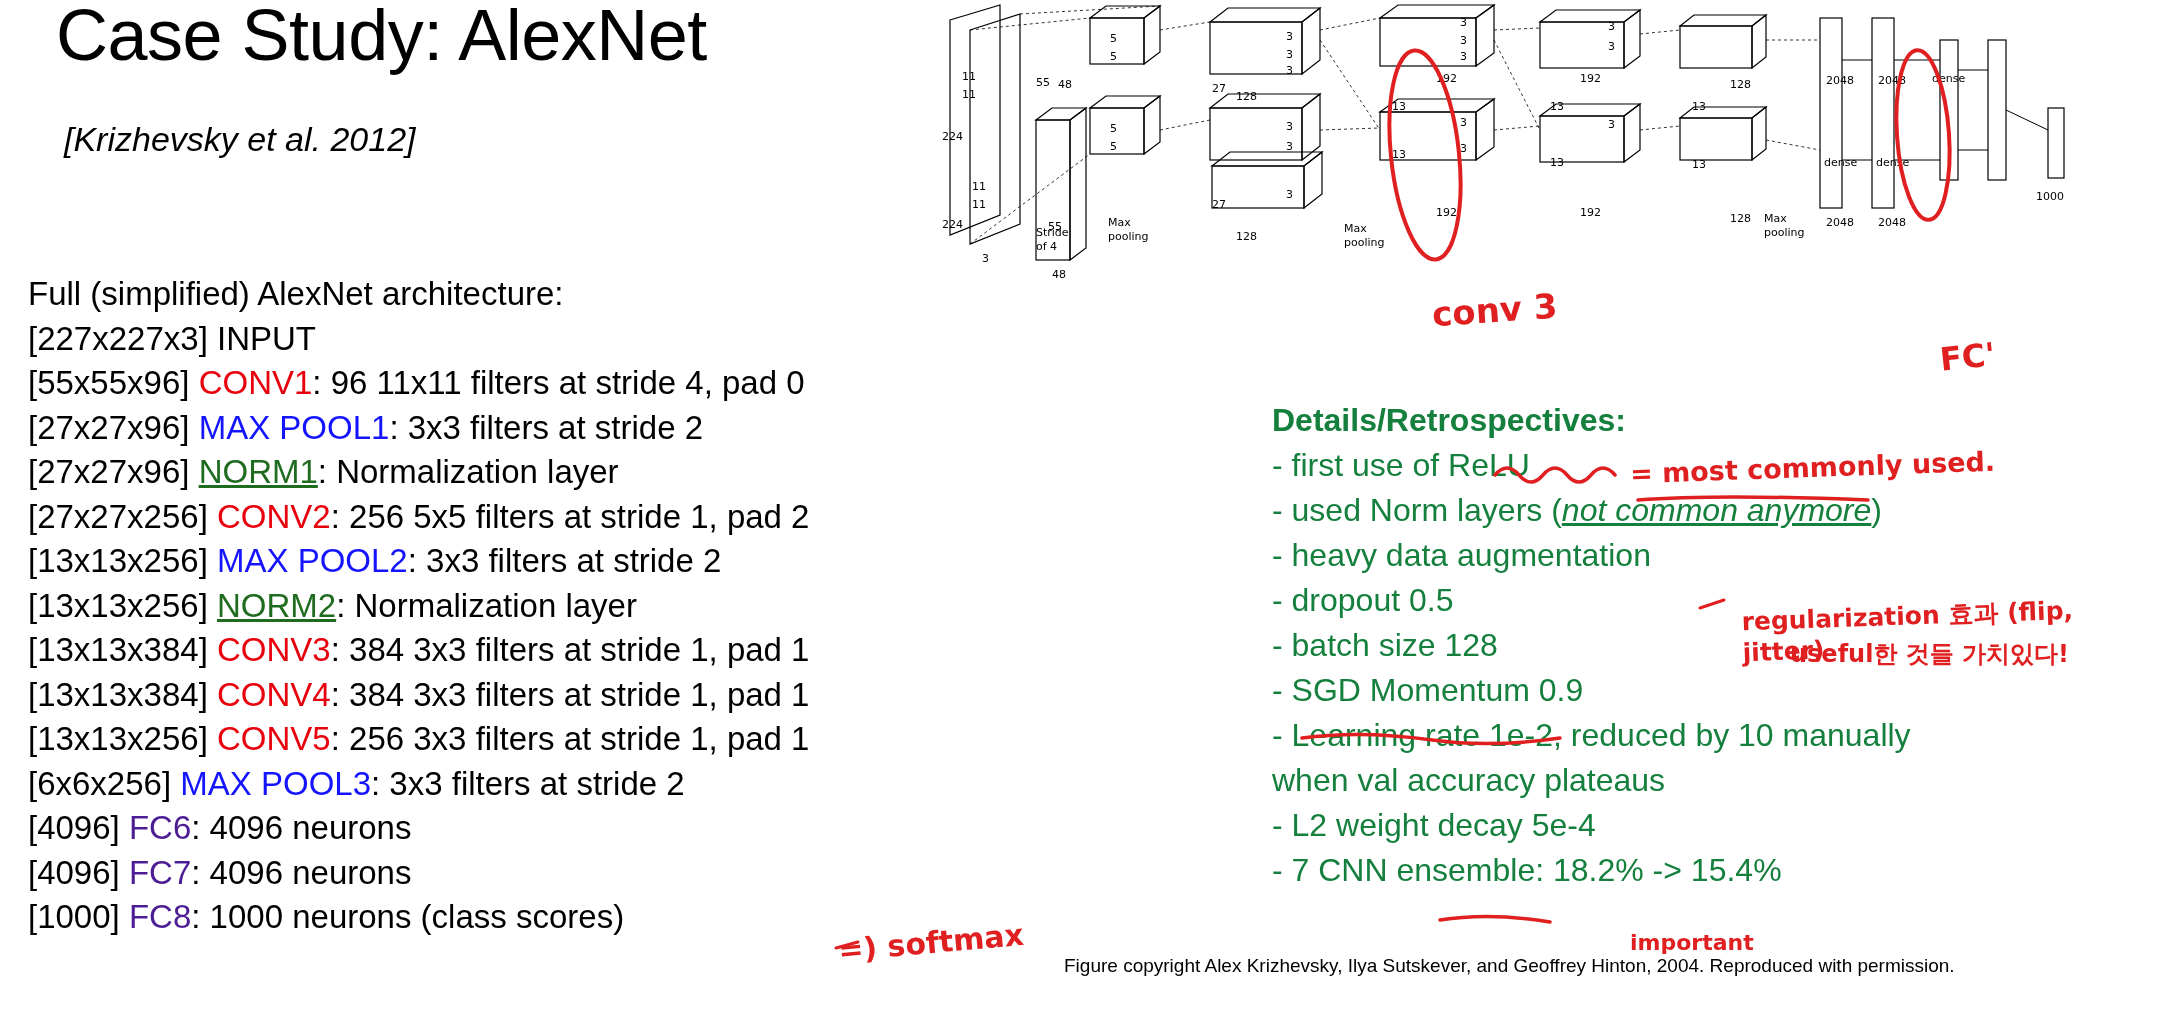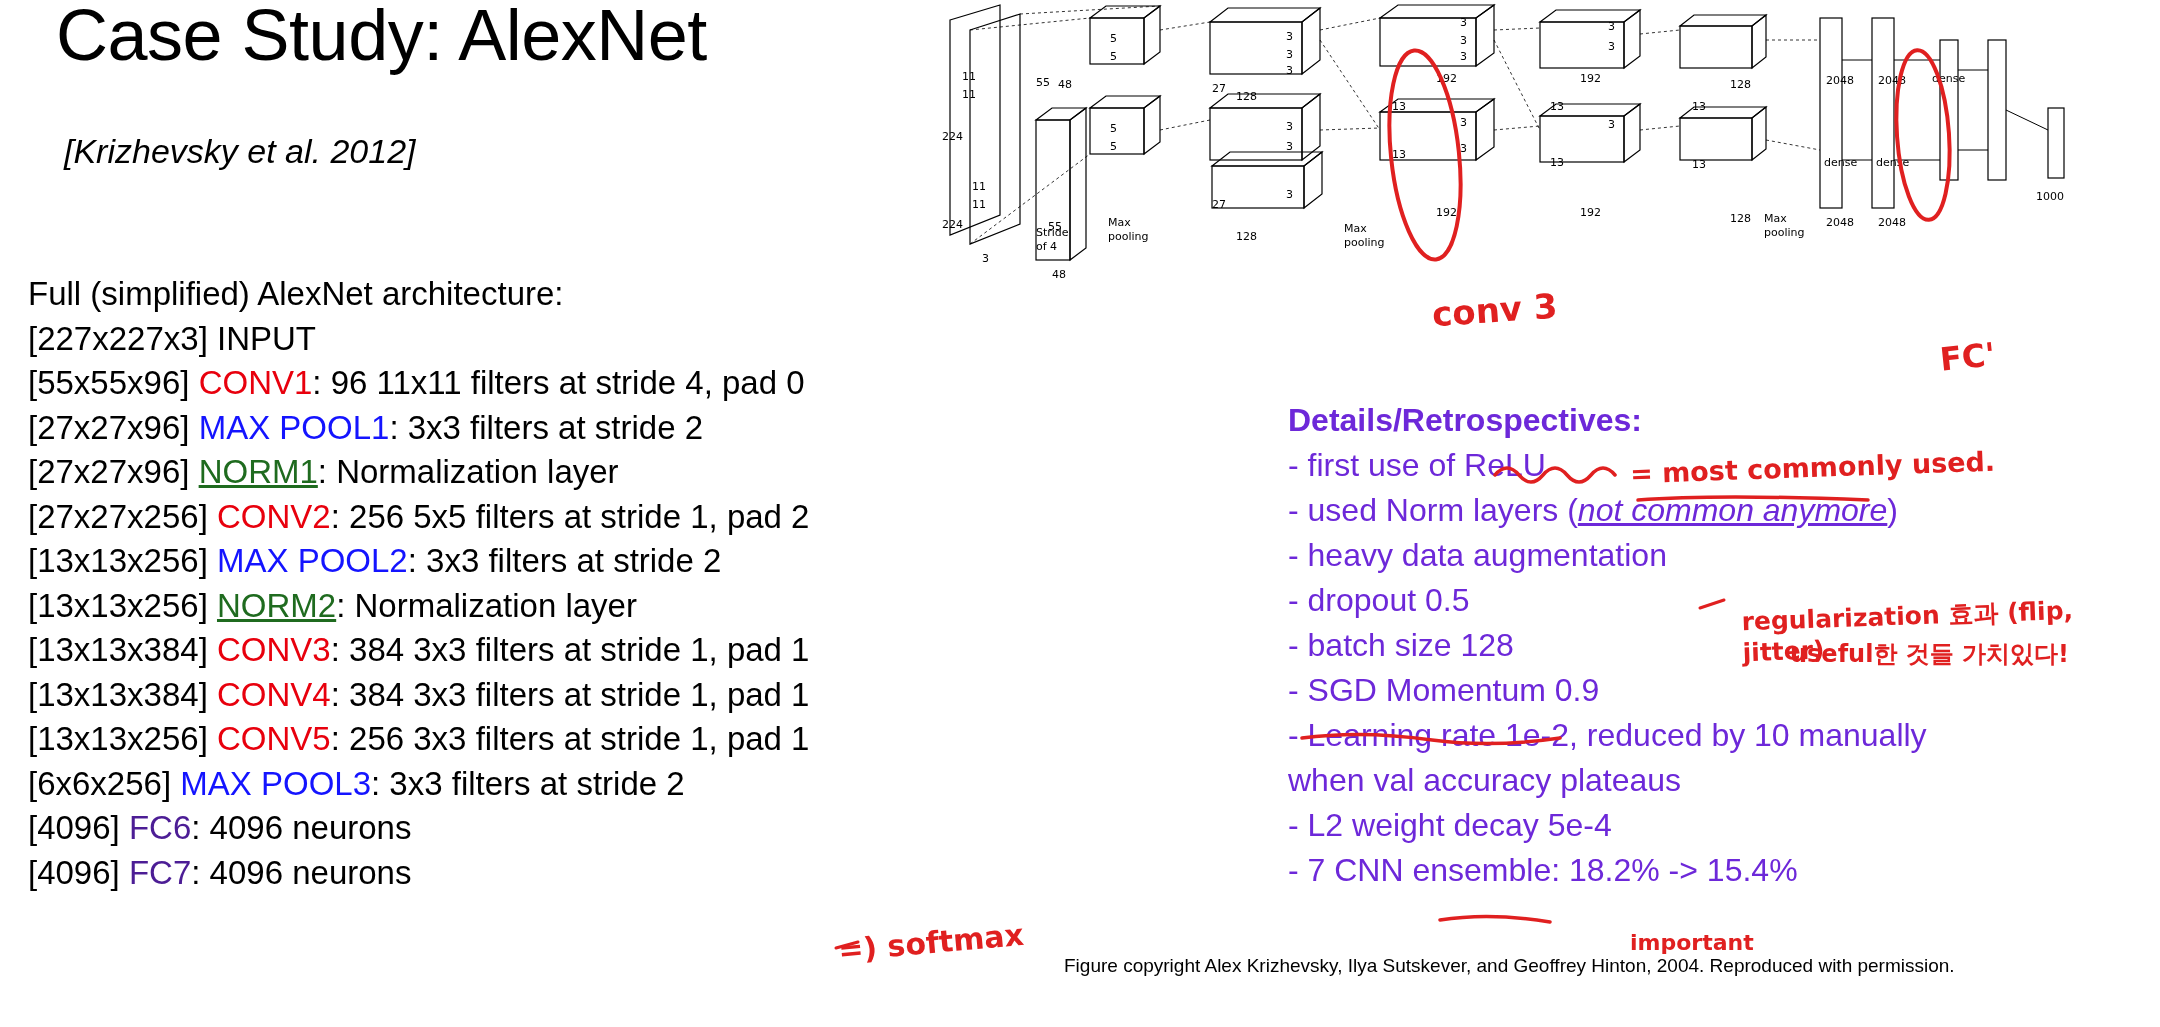--- a/index.html
+++ b/index.html
@@ -28,21 +28,21 @@
     top: -2px;
     font-size: 72px;
     line-height: 1.05;
     letter-spacing: -0.5px;
     color: #000;
     white-space: nowrap;
   }
   #citation {
     position: absolute;
     left: 64px;
-    top: 132px;
+    top: 120px;
     font-size: 34px;
     font-style: italic;
     color: #000;
   }
 
   
   #arch-block {
     position: absolute;
     left: 28px;
     top: 272px;
@@ -56,23 +56,22 @@
   .c-green { color: #1f6b1f; text-decoration: underline; }
   .c-orange{ color: #4c1d95; }
 
   
   #details {
     position: absolute;
     left: 1272px;
     top: 398px;
     font-size: 32px;
     line-height: 45px;
-    color: #6d28d9;
+    color: #15803d;
     white-space: nowrap;
-    margin-left: 16px;
   }
   #details .hdr { font-weight: bold; }
   #details .u { text-decoration: underline; font-style: italic; }
   #details .wrap { white-space: normal; width: 640px; line-height: 45px; }
 
   
   #copyright {
     position: absolute;
     left: 1064px;
     top: 955px;
@@ -129,20 +128,21 @@
     <div class="line"><span>[27x27x96]</span> <span class="c-green">NORM1</span><span>: Normalization layer</span></div>
     <div class="line"><span>[27x27x256]</span> <span class="c-red">CONV2</span><span>: 256 5x5 filters at stride 1, pad 2</span></div>
     <div class="line"><span>[13x13x256]</span> <span class="c-blue">MAX POOL2</span><span>: 3x3 filters at stride 2</span></div>
     <div class="line"><span>[13x13x256]</span> <span class="c-green">NORM2</span><span>: Normalization layer</span></div>
     <div class="line"><span>[13x13x384]</span> <span class="c-red">CONV3</span><span>: 384 3x3 filters at stride 1, pad 1</span></div>
     <div class="line"><span>[13x13x384]</span> <span class="c-red">CONV4</span><span>: 384 3x3 filters at stride 1, pad 1</span></div>
     <div class="line"><span>[13x13x256]</span> <span class="c-red">CONV5</span><span>: 256 3x3 filters at stride 1, pad 1</span></div>
     <div class="line"><span>[6x6x256]</span> <span class="c-blue">MAX POOL3</span><span>: 3x3 filters at stride 2</span></div>
     <div class="line"><span>[4096]</span> <span class="c-orange">FC6</span><span>: 4096 neurons</span></div>
     <div class="line"><span>[4096]</span> <span class="c-orange">FC7</span><span>: 4096 neurons</span></div>
+    <div class="line"><span>[1000]</span> <span class="c-orange">FC8</span><span>: 1000 neurons (class scores)</span></div>
   </div>
 
   <div id="details">
     <div class="hdr">Details/Retrospectives:</div>
     <div>- first use of ReLU</div>
     <div>- used Norm layers (<span class="u">not common anymore</span>)</div>
     <div>- heavy data augmentation</div>
     <div>- dropout 0.5</div>
     <div>- batch size 128</div>
     <div>- SGD Momentum 0.9</div>

